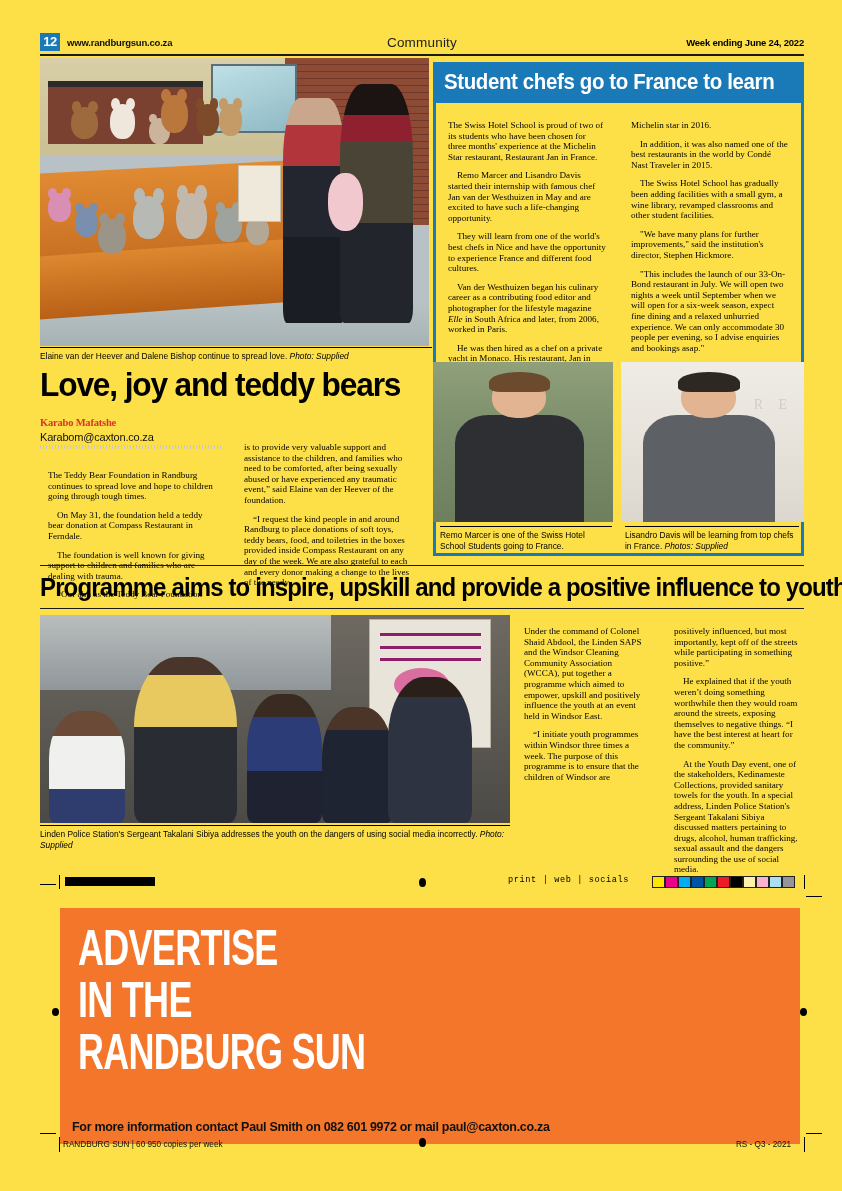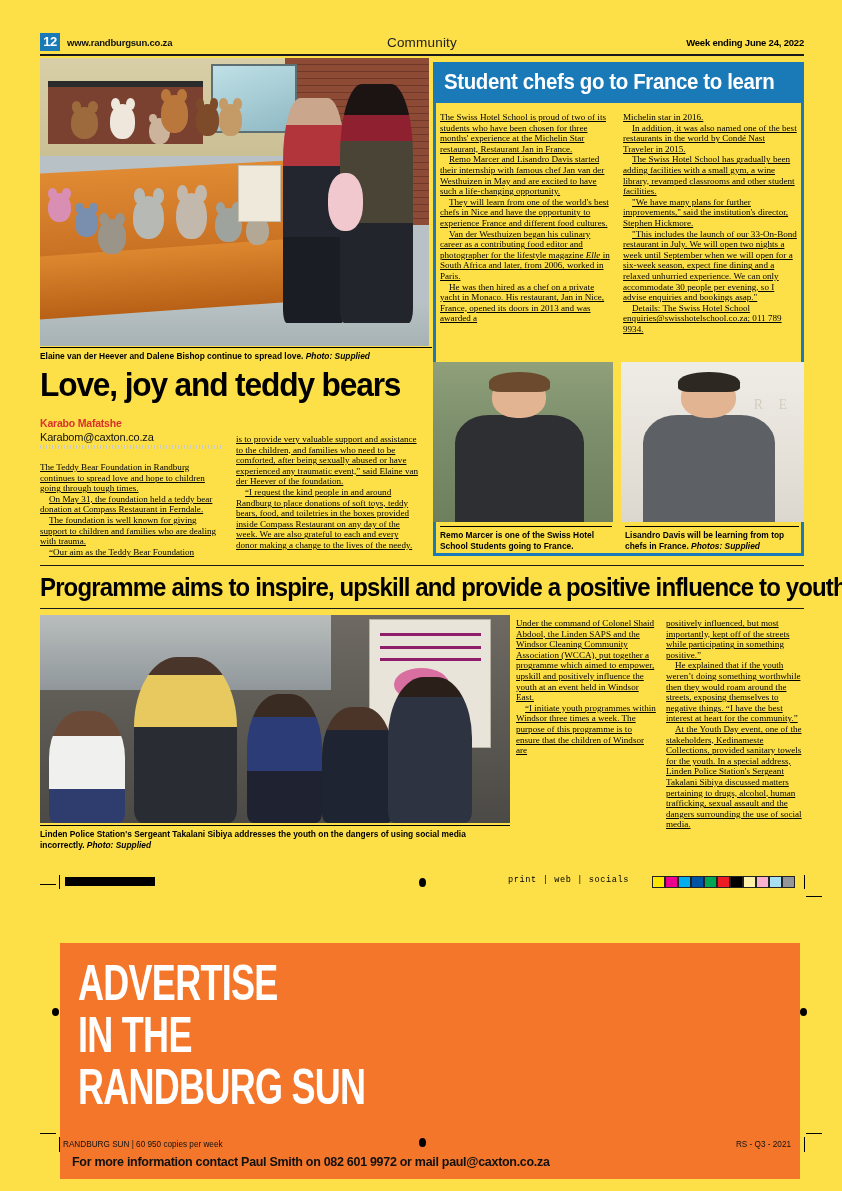--- a/index.html
+++ b/index.html
@@ -141,21 +141,21 @@
     background:#e9e4da; border:1px solid #b9b2a5;
   }
   .youth-board-line { position:absolute; left:8%; width:84%; height:3px; background:#8e1d6a; }
   .youth-blob { position:absolute; left:20%; top:38%; width:46%; height:26%; background:#d96fa0; border-radius:50%; }
   .youth-tent { position:absolute; left:0; top:0; width:62%; height:36%; background:linear-gradient(180deg,#b9bdbe,#90979a); }
   .kid { position:absolute; bottom:0; border-radius:42% 42% 8% 8%; }
 
   
   .caption {
     position: absolute; font-family: "Liberation Sans", sans-serif;
-    font-size: 8.4px; font-weight: bold; color: #000; line-height: 11.4px;
+    font-size: 8.4px; font-weight: normal; color: #000; line-height: 11.4px;
   }
   .caption i { font-style: italic; }
   .caption .rule-top {
     display:block; position:absolute; left:0; right:0; top:-4px; height:1.2px; background:#000;
   }
 
   
   .chefs-box {
     position: absolute; left: 433px; top: 62px; width: 371px; height: 494px;
     border: 3px solid #1a7ab8;
@@ -170,34 +170,34 @@
     font-size:22px; color:#fff; letter-spacing:-0.4px;
     transform: scaleX(0.93); transform-origin: left center;
   }
 
   
   .col {
     position: absolute; font-family: "Liberation Serif", serif;
     font-size: 9.1px; line-height: 10.6px; color: #000;
     text-align: left;
   }
-  .col p { text-indent: 9px; margin: 0; text-decoration: underline; }
+  .col p { text-indent: 9px; margin: 8px; }
   .col p.first { text-indent: 0; }
   .col em { font-style: italic; }
 
   
   .headline-main {
     position: absolute; left: 40px; top: 367px; width: 390px;
     font-family: "Liberation Sans", sans-serif; font-weight: bold;
     font-size: 33px; line-height: 36px; color: #000; letter-spacing: -1.2px;
     transform: scaleX(0.96); transform-origin: left top;
   }
   .byline-name {
     position:absolute; left:40px; top:417px;
-    font-family:Liberation Sans, sans-serif; font-weight:bold;
+    font-family:Liberation Serif, serif; font-weight:bold;
     font-size:10.5px; color:#d8322b; letter-spacing:-0.2px;
   }
   .byline-mail {
     position:absolute; left:40px; top:431px;
     font-family:"Liberation Sans", sans-serif; font-size:11px; color:#111;
     letter-spacing:-0.2px;
   }
   .byline-dots {
     position:absolute; left:40px; top:445px; width:182px; height:4px;
     background: repeating-linear-gradient(90deg,#c9c9c9 0 1px, transparent 1px 3px);
@@ -221,21 +221,21 @@
   .pm-tick { position:absolute; width:1.2px; height:14px; background:#000; top:1px; }
   .pm-label {
     position:absolute; right:176px; top:1px;
     font-family:"Liberation Mono", monospace; font-size:8.6px; color:#000; letter-spacing:0.6px;
   }
   .pm-swatches { position:absolute; right:10px; top:2px; display:flex; }
   .pm-swatches span { width:13px; height:12px; display:block; border:0.5px solid #222; }
   .reg-dot { position:absolute; width:7px; height:9px; background:#000; border-radius:50%; }
 
   .ad {
-    position:absolute; left:60px; top:943px; width:740px; height:236px;
+    position:absolute; left:60px; top:908px; width:740px; height:236px;
     background:#f4762a;
     padding-left:10px;
   }
   .ad-line {
     font-family:"Liberation Sans", sans-serif; font-weight:bold; color:#fff;
     font-size:50px; line-height:52px; letter-spacing:-1px;
     transform: scaleX(0.72); transform-origin:left center;
     white-space:nowrap;
   }
   .ad-lines { position:absolute; left:18px; top:14px; }

